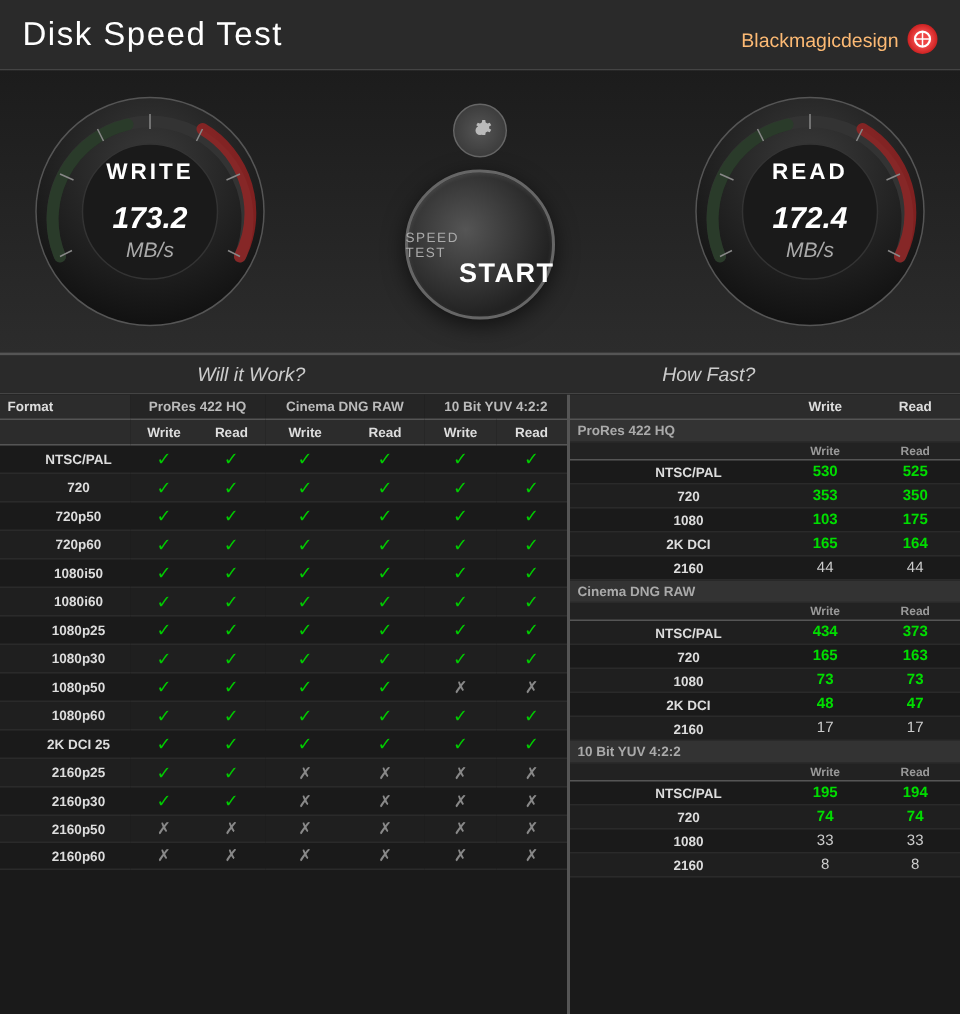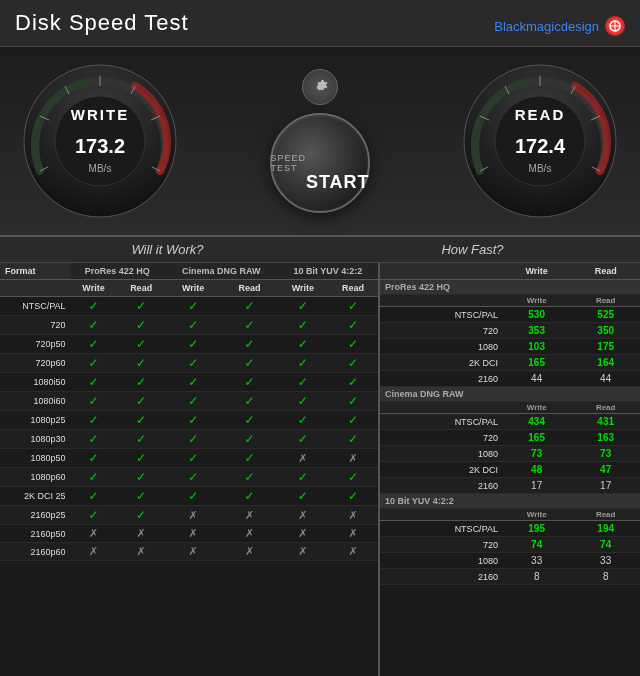--- a/index.html
+++ b/index.html
@@ -25,21 +25,21 @@
       font-size: 22px;
       font-weight: 300;
       letter-spacing: 1px;
     }
     .brand {
       display: flex;
       align-items: center;
       gap: 6px;
     }
     .brand-name {
-      color: #3b82f6;
+      color: #fdba74;
       font-size: 13px;
       font-weight: 300;
     }
     .brand-logo {
       width: 20px;
       height: 20px;
       border-radius: 50%;
       background: radial-gradient(circle, #e44 40%, #a00 100%);
       display: flex;
       align-items: center;
@@ -85,32 +85,33 @@
       font-weight: bold;
       letter-spacing: 2px;
     }
 
     .gauge-value {
       position: absolute;
       bottom: 28%;
       left: 50%;
       transform: translateX(-50%);
       text-align: center;
+      font-style: italic;
     }
 
     .gauge-value .speed {
       color: #fff;
       font-size: 20px;
       font-weight: bold;
       display: block;
     }
 
     .gauge-value .unit {
       color: #aaa;
-      font-size: 10px;
+      font-size: 14px;
     }
 
     
     .center-control {
       display: flex;
       flex-direction: column;
       align-items: center;
       gap: 8px;
     }
 
@@ -212,24 +213,25 @@
       text-align: center;
       border-bottom: 1px solid #2a2a2a;
       white-space: nowrap;
     }
 
     tr:nth-child(even) td {
       background: #1f1f1f;
     }
 
     .col-format {
-      text-align: right;
+      text-align: center;
       color: #ddd;
       font-size: 9px;
-      padding-left: 6px;
+      padding-left: 22px;
+      font-weight: bold;
     }
 
     .check {
       color: #00cc00;
       font-size: 12px;
     }
 
     .cross {
       color: #888;
       font-size: 11px;
@@ -503,20 +505,29 @@
           <tr>
             <td class="col-format">2160p25</td>
             <td class="check">✓</td>
             <td class="check">✓</td>
             <td class="cross">✗</td>
             <td class="cross">✗</td>
             <td class="cross">✗</td>
             <td class="cross">✗</td>
           </tr>
           <tr>
+            <td class="col-format">2160p30</td>
+            <td class="check">✓</td>
+            <td class="check">✓</td>
+            <td class="cross">✗</td>
+            <td class="cross">✗</td>
+            <td class="cross">✗</td>
+            <td class="cross">✗</td>
+          </tr>
+          <tr>
             <td class="col-format">2160p50</td>
             <td class="cross">✗</td>
             <td class="cross">✗</td>
             <td class="cross">✗</td>
             <td class="cross">✗</td>
             <td class="cross">✗</td>
             <td class="cross">✗</td>
           </tr>
           <tr>
             <td class="col-format">2160p60</td>
@@ -578,21 +589,21 @@
             <td colspan="3">Cinema DNG RAW</td>
           </tr>
           <tr>
     <th style="background:#222;color:#999;font-size:8px;padding:1px 4px;text-align:left;"></th>
     <th style="background:#222;color:#999;font-size:8px;padding:1px 4px;">Write</th>
     <th style="background:#222;color:#999;font-size:8px;padding:1px 4px;">Read</th>
   </tr>
           <tr>
       <td class="col-format">NTSC/PAL</td>
       <td class="green-num">434</td>
-      <td class="green-num">431</td>
+      <td class="green-num">373</td>
     </tr>
           <tr>
       <td class="col-format">720</td>
       <td class="green-num">165</td>
       <td class="green-num">163</td>
     </tr>
           <tr>
       <td class="col-format">1080</td>
       <td class="green-num">73</td>
       <td class="green-num">73</td>

